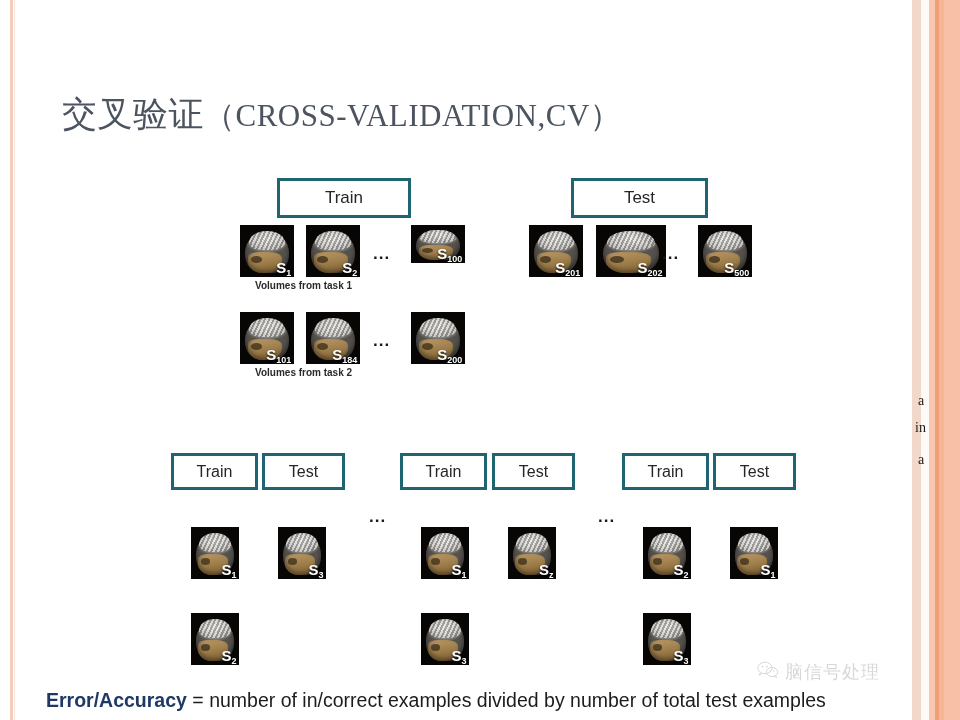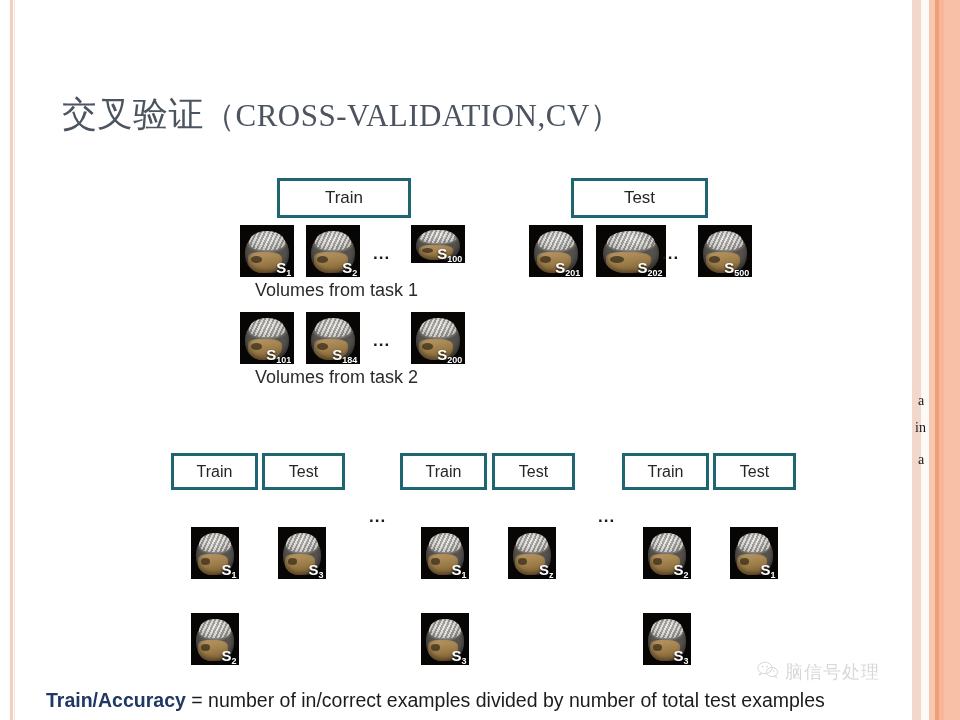--- a/index.html
+++ b/index.html
@@ -71,21 +71,21 @@
   .brain .lbl{
     position:absolute;right:5%;bottom:4%;
     color:#fff;font-size:15px;font-weight:600;
     font-family:"Liberation Sans", sans-serif;
     text-shadow:0 1px 2px rgba(0,0,0,.9);
     line-height:1;
   }
   .brain .lbl sub{font-size:9px;font-weight:700;vertical-align:baseline;position:relative;top:3px;}
 
   .caption{
-    position:absolute;font-size:18px;color:#2a2a2a;white-space:nowrap;
+    position:absolute;font-size:10px;color:#2a2a2a;white-space:nowrap;font-weight:bold;
   }
   .dots{
     position:absolute;font-size:17px;color:#1a1a1a;letter-spacing:1px;
     font-weight:700;line-height:1;
   }
 
   
   #footer{
     position:absolute;left:46px;top:689px;white-space:nowrap;
     font-size:19.5px;color:#1c1c1c;
@@ -284,21 +284,21 @@
   </div>
   <div class="brain" style="left:643px;top:613px;width:48px;height:52px;">
     <div class="skull"></div>
     <div class="crown"></div>
     <div class="jaw"></div>
     <div class="eye" style="left:20%;top:60%;"></div>
     <div class="lbl"><span>S</span><sub>3</sub></div>
   </div>
 
   <div id="footer">
-    <b>Train/Accuracy</b><span> = number of in/correct examples divided by number of total test examples</span>
+    <b>Error/Accuracy</b><span> = number of in/correct examples divided by number of total test examples</span>
   </div>
 
   <div id="wm">
     <span>
       <svg width="22" height="18" viewBox="0 0 22 18" aria-hidden="true">
         <ellipse cx="8" cy="7" rx="7.2" ry="5.8" fill="none" stroke="#9a9a9a" stroke-width="1"></ellipse>
         <path d="M3.5 11.4 L2.2 14.2 L5.2 12.6" fill="none" stroke="#9a9a9a" stroke-width="1"></path>
         <circle cx="5.6" cy="5.6" r="0.9" fill="#9a9a9a"></circle>
         <circle cx="10.2" cy="5.6" r="0.9" fill="#9a9a9a"></circle>
         <ellipse cx="15" cy="11" rx="5.6" ry="4.6" fill="none" stroke="#9a9a9a" stroke-width="1"></ellipse>

